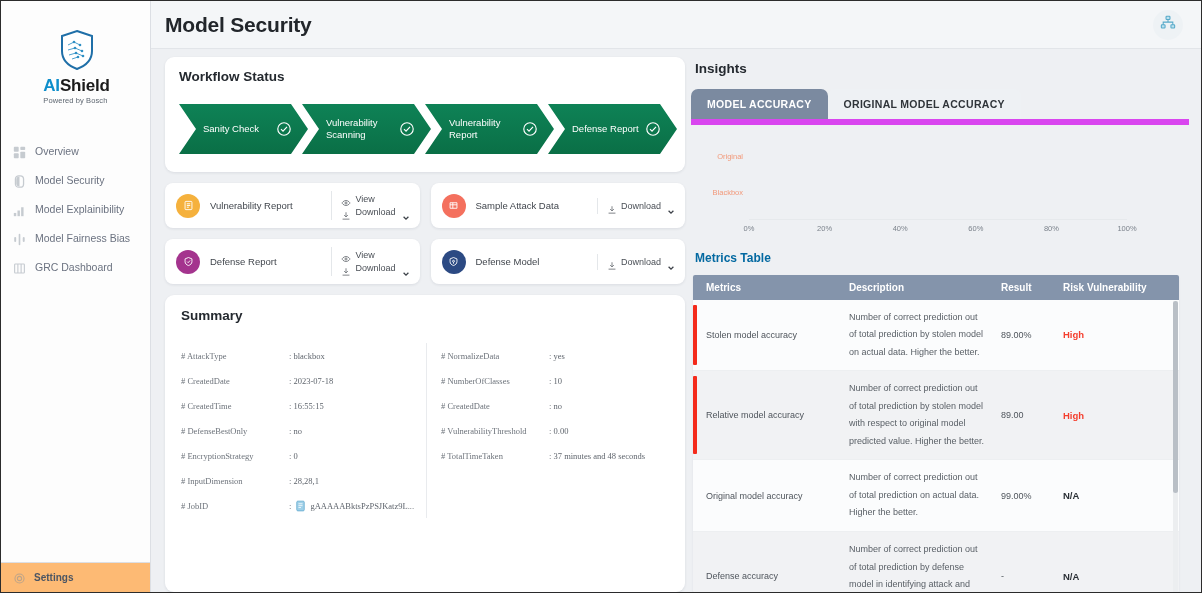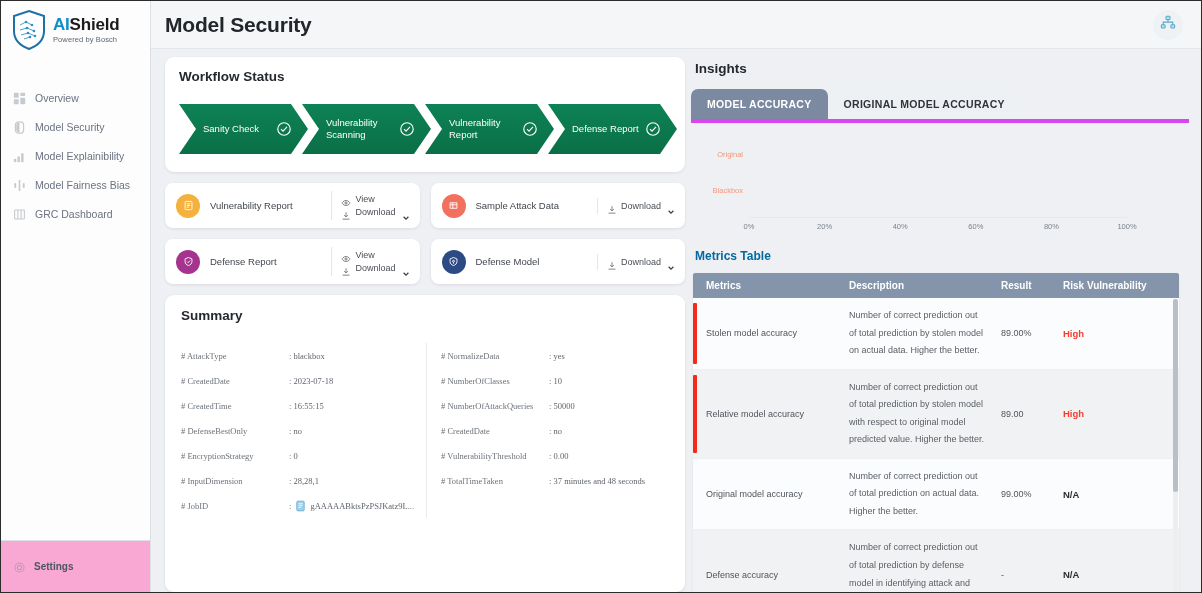--- a/index.html
+++ b/index.html
@@ -21,44 +21,45 @@
   .sidebar {
     width: 150px; height: 100%;
     background: #fdfdfd;
     border-right: 1px solid #dcdfe4;
     display: flex; flex-direction: column;
     position: relative;
     flex: 0 0 150px;
   }
   .logo-wrap {
     display: flex; align-items: center;
-    padding: 8px 8px 10px 10px;
+    padding: 28px 8px 10px 10px;
     gap: 6px;
+    flex-direction: column;
   }
   .shield-mark { width: 36px; height: 42px; flex: 0 0 36px; }
   .logo-text { display: flex; flex-direction: column; line-height: 1; }
   .logo-title { font-size: 17px; font-weight: 700; letter-spacing: -0.2px; }
   .logo-title .ai { color: #0e8ecb; }
   .logo-title .shield { color: #1b1b1b; }
   .logo-sub { font-size: 7.5px; color: #5d6670; margin-top: 3px; letter-spacing: 0.1px; }
 
   .nav { margin-top: 22px; display: flex; flex-direction: column; }
   .nav-item {
     display: flex; align-items: center; gap: 9px;
     padding: 8px 10px 8px 12px;
     cursor: pointer;
   }
   .nav-label { font-size: 10.5px; color: #6b7280; white-space: nowrap; }
   .nav-ico { width: 13px; height: 13px; flex: 0 0 13px; opacity: .55; }
 
   .settings-row {
     position: absolute; bottom: 0; left: 0; right: 0;
     display: flex; align-items: center; gap: 8px;
-    padding: 19px 12px;
-    background: #f9a8d4;
+    padding: 8px 12px;
+    background: #fdba74;
     border-top: 1px solid #dcdfe4;
   }
   .settings-label { font-size: 10px; font-weight: 700; color: #4b5563; }
 
   
   .main {
     flex: 1 1 auto; height: 100%;
     display: flex; flex-direction: column;
     background: #eef0f3;
     min-width: 0;
@@ -145,21 +146,21 @@
   .sum-col { flex: 1 1 50%; display: flex; flex-direction: column; }
   .sum-col.left { border-right: 1px solid #e9ebee; padding-right: 12px; }
   .sum-col.right { padding-left: 14px; }
   .sum-row { display: flex; align-items: center; height: 25px; font-family: Liberation Serif, serif; }
   .sum-key { font-size: 8.5px; color: #6d737b; width: 108px; flex: 0 0 108px; white-space: nowrap; }
   .sum-val { font-size: 8.5px; color: #5f656d; display: flex; align-items: center; gap: 4px; white-space: nowrap; }
   .copy-ico { width: 11px; height: 12px; flex: 0 0 11px; }
 
   
   .insights-head { padding: 4px 0 0 10px; }
-  .tabs { display: flex; align-items: flex-end; margin: 13px 0 0 6px; border-bottom: 4px solid #d946ef; }
+  .tabs { display: flex; align-items: flex-end; margin: 13px 0 0 6px; border-bottom: 6px solid #d946ef; }
   .tab {
     font-size: 10.5px; font-weight: 700; letter-spacing: .3px;
     padding: 9px 16px;
     border-radius: 7px 7px 0 0;
     cursor: pointer;
   }
   .tab.active { background: #7b8aa0; color: #ffffff; }
   .tab.inactive { background: #eef1f4; color: #2f3439; }
 
   .chart-area { position: relative; height: 86px; margin: 16px 0 0 0; padding-left: 64px; padding-right: 62px; }
@@ -555,24 +556,20 @@
             <div class="sum-col right">
               <div class="sum-row">
                 <span class="sum-key"># NormalizeData</span>
                 <span class="sum-val">: yes</span>
               </div>
               <div class="sum-row">
                 <span class="sum-key"># NumberOfClasses</span>
                 <span class="sum-val">: 10</span>
               </div>
               <div class="sum-row">
-                <span class="sum-key"># NumberOfAttackQueries</span>
-                <span class="sum-val">: 50000</span>
-              </div>
-              <div class="sum-row">
                 <span class="sum-key"># CreatedDate</span>
                 <span class="sum-val">: no</span>
               </div>
               <div class="sum-row">
                 <span class="sum-key"># VulnerabilityThreshold</span>
                 <span class="sum-val">: 0.00</span>
               </div>
               <div class="sum-row">
                 <span class="sum-key"># TotalTimeTaken</span>
                 <span class="sum-val">: 37 minutes and 48 seconds</span>

